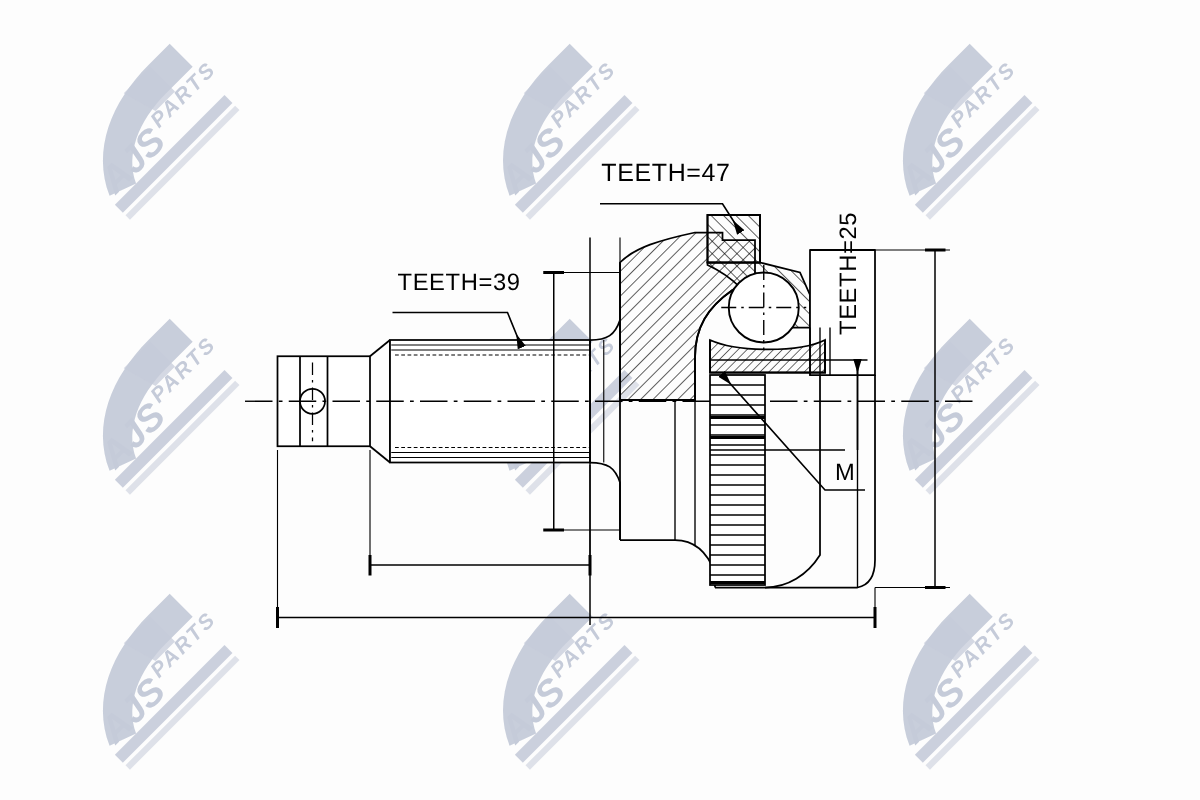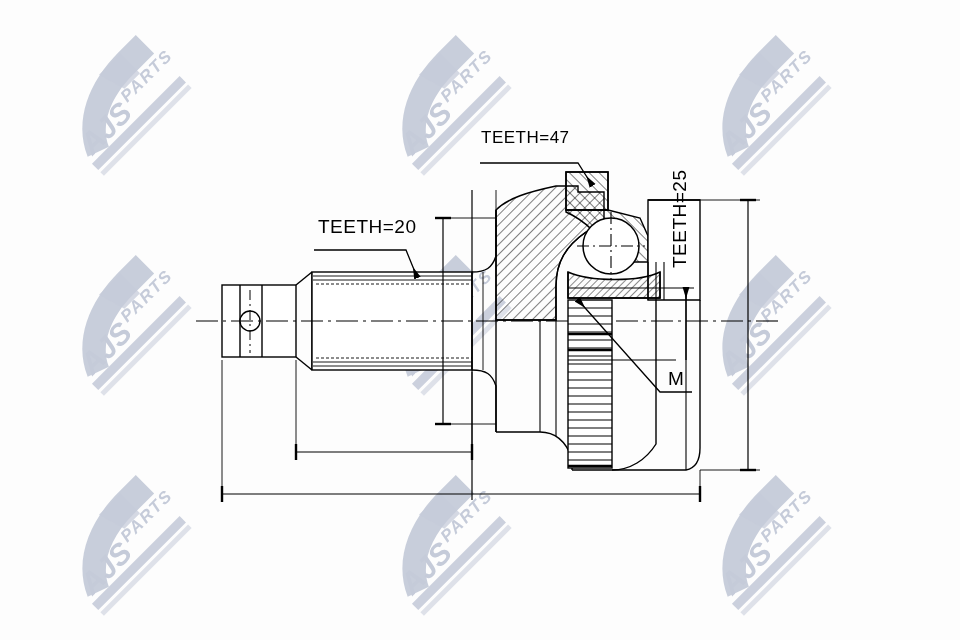--- a/index.html
+++ b/index.html
@@ -34,21 +34,21 @@
   #drawing svg{display:block;width:960px;height:640px;}
   
   .lbl{
     position:absolute;
     z-index:3;
     font-family:"Liberation Sans", sans-serif;
     color:#000;
     white-space:nowrap;
     letter-spacing:0.5px;
   }
-  #lbl-teeth47{ left:481px; top:128px; font-size:17px;text-align:center; }
+  #lbl-teeth47{ left:481px; top:128px; font-size:20px;text-align:center; }
   #lbl-teeth27{ left:318px; top:216px; font-size:19px; }
   #lbl-teeth25{
     left:669px; top:268px; font-size:19px;
     transform:rotate(-90deg);
     transform-origin:0 0;
   }
   #lbl-m{ left:668px; top:368px; font-size:19px; }
 </style>
 </head>
 <body>
@@ -394,19 +394,19 @@
         <line x1="472" y1="190" x2="472" y2="500"></line>
         <line x1="496" y1="190" x2="496" y2="210" stroke-width="0.9"></line>
       </g>
 
     </g>
   </svg>
   </div>
 
   <div class="lbl" id="lbl-teeth47">TEETH=47</div>
 
-  <div class="lbl" id="lbl-teeth27">TEETH=20</div>
+  <div class="lbl" id="lbl-teeth27">TEETH=39</div>
 
   <div class="lbl" id="lbl-teeth25">TEETH=25</div>
 
   <div class="lbl" id="lbl-m">M</div>
 
 </div>
 
 </body></html>

